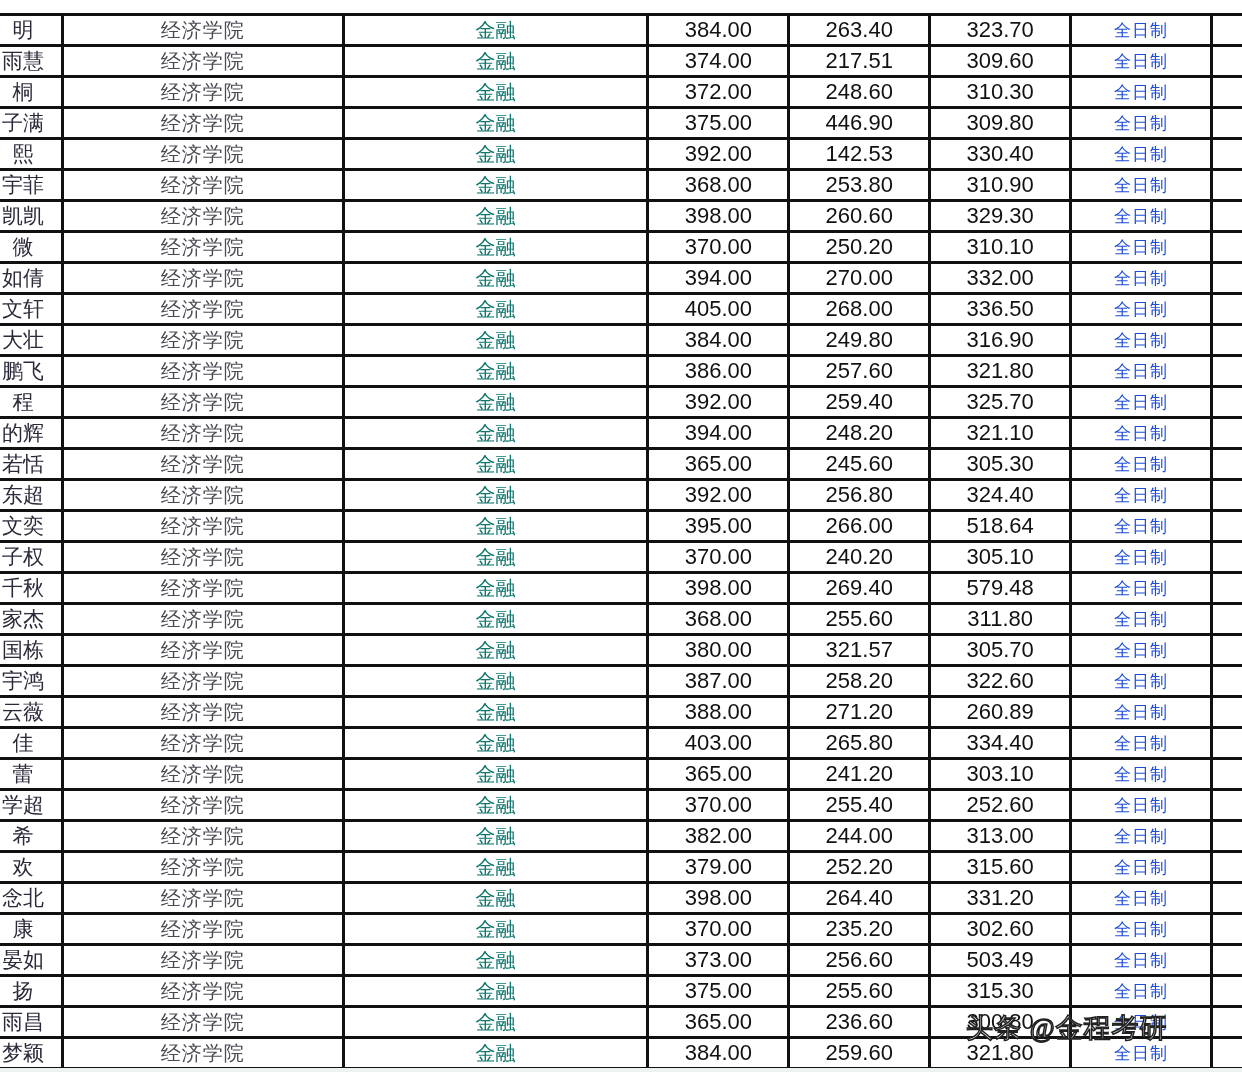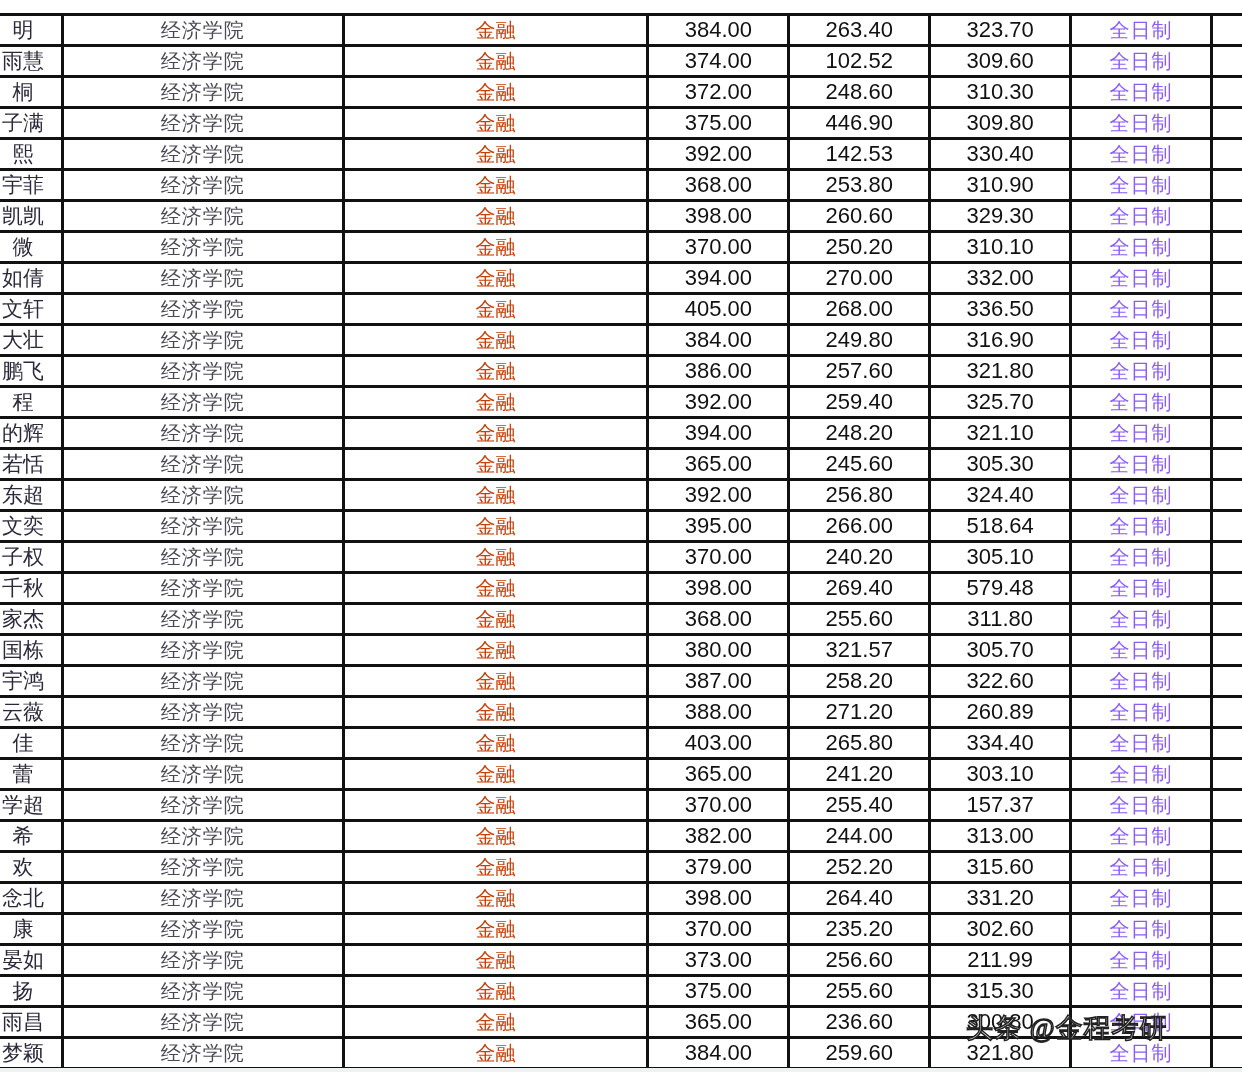--- a/index.html
+++ b/index.html
@@ -46,33 +46,33 @@
     font-family: "DejaVu Serif", serif;
     font-size: 20px;
     color: #4a4a55;
     letter-spacing: 1px;
     margin-left: 33px;
   }
   td.c-major {
     width: 302px;
     font-family: "DejaVu Serif", serif;
     font-size: 20px;
-    color: #c2410c;
+    color: #0f766e;
   }
   td.c-num {
     width: 138px;
     font-family: "Liberation Sans", sans-serif;
     font-size: 22px;
     color: #111111;
   }
   td.c-mode {
     width: 138px;
     font-family: "DejaVu Serif", serif;
-    font-size: 20px;
-    color: #8b5cf6;
+    font-size: 17px;
+    color: #1d4ed8;
     letter-spacing: 1px;
   }
   td.c-extra {
     width: 40px;
   }
   .watermark {
     position: absolute;
     left: 966px;
     top: 1010px;
     font-family: Liberation Serif, serif;
@@ -106,21 +106,21 @@
           <td class="c-num">263.40</td>
           <td class="c-num">323.70</td>
           <td class="c-mode">全日制</td>
           <td class="c-extra"></td>
         </tr>
         <tr>
           <td class="c-name">雨慧</td>
           <td class="c-school">经济学院</td>
           <td class="c-major">金融</td>
           <td class="c-num">374.00</td>
-          <td class="c-num">102.52</td>
+          <td class="c-num">217.51</td>
           <td class="c-num">309.60</td>
           <td class="c-mode">全日制</td>
           <td class="c-extra"></td>
         </tr>
         <tr>
           <td class="c-name">桐</td>
           <td class="c-school">经济学院</td>
           <td class="c-major">金融</td>
           <td class="c-num">372.00</td>
           <td class="c-num">248.60</td>
@@ -347,21 +347,21 @@
           <td class="c-num">303.10</td>
           <td class="c-mode">全日制</td>
           <td class="c-extra"></td>
         </tr>
         <tr>
           <td class="c-name">学超</td>
           <td class="c-school">经济学院</td>
           <td class="c-major">金融</td>
           <td class="c-num">370.00</td>
           <td class="c-num">255.40</td>
-          <td class="c-num">157.37</td>
+          <td class="c-num">252.60</td>
           <td class="c-mode">全日制</td>
           <td class="c-extra"></td>
         </tr>
         <tr>
           <td class="c-name">希</td>
           <td class="c-school">经济学院</td>
           <td class="c-major">金融</td>
           <td class="c-num">382.00</td>
           <td class="c-num">244.00</td>
           <td class="c-num">313.00</td>
@@ -397,21 +397,21 @@
           <td class="c-num">302.60</td>
           <td class="c-mode">全日制</td>
           <td class="c-extra"></td>
         </tr>
         <tr>
           <td class="c-name">晏如</td>
           <td class="c-school">经济学院</td>
           <td class="c-major">金融</td>
           <td class="c-num">373.00</td>
           <td class="c-num">256.60</td>
-          <td class="c-num">211.99</td>
+          <td class="c-num">503.49</td>
           <td class="c-mode">全日制</td>
           <td class="c-extra"></td>
         </tr>
         <tr>
           <td class="c-name">扬</td>
           <td class="c-school">经济学院</td>
           <td class="c-major">金融</td>
           <td class="c-num">375.00</td>
           <td class="c-num">255.60</td>
           <td class="c-num">315.30</td>

